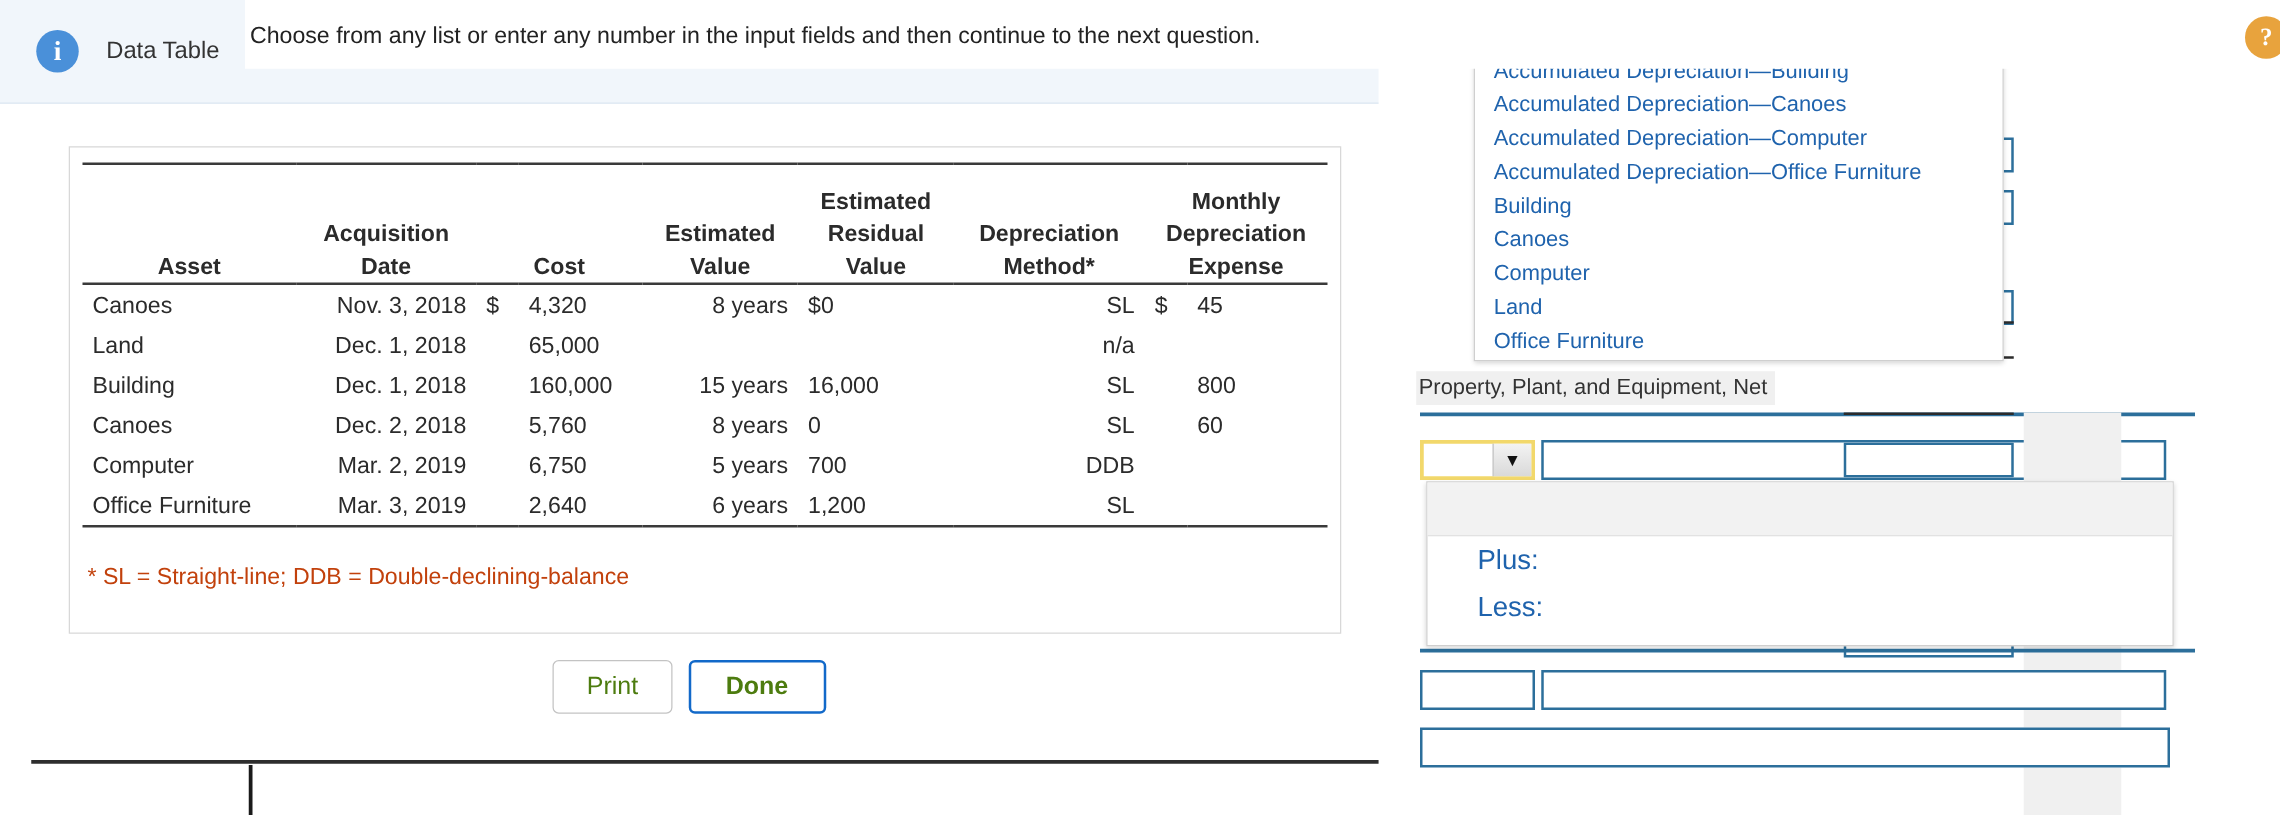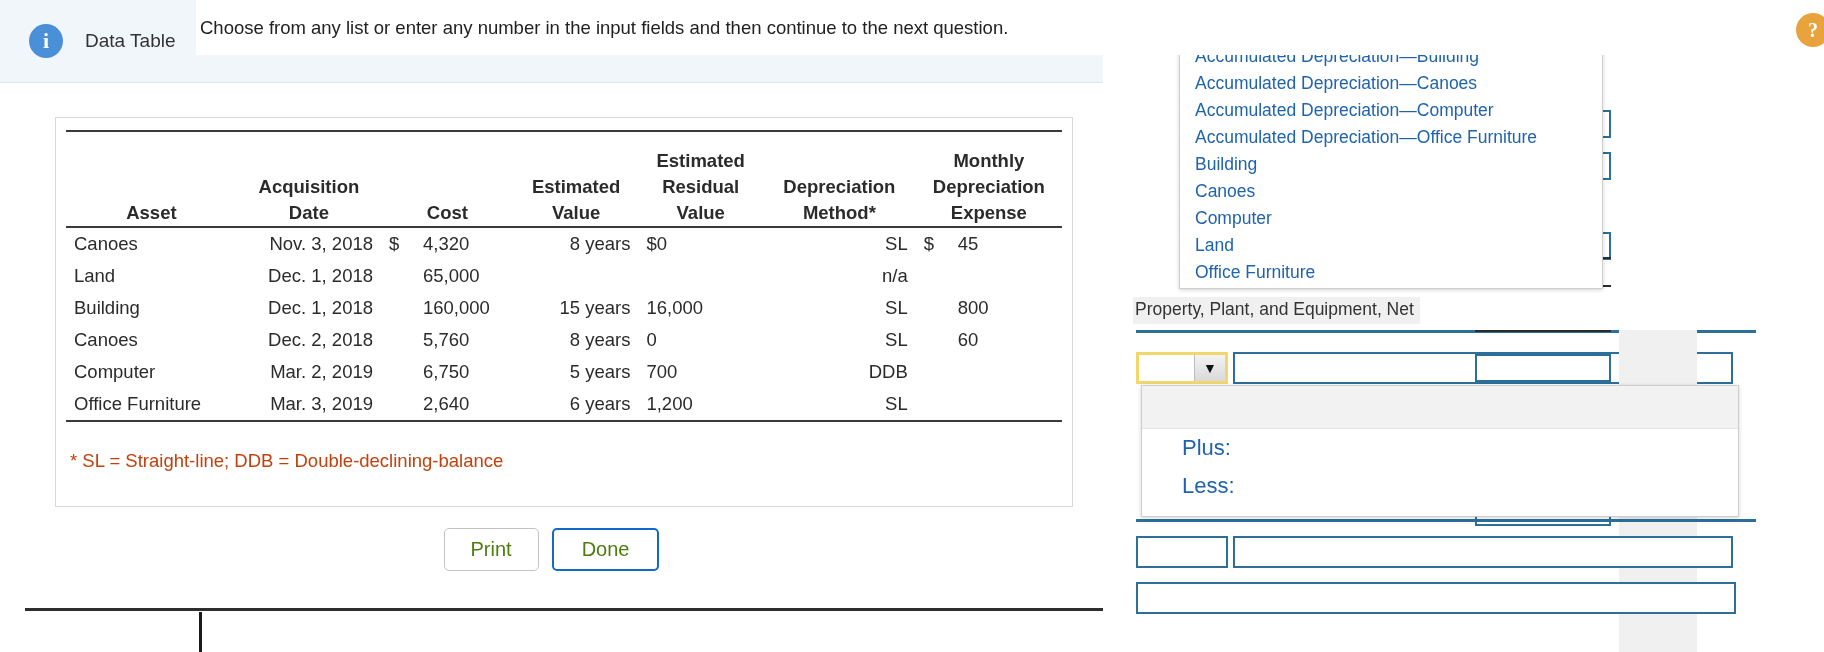--- a/index.html
+++ b/index.html
@@ -72,21 +72,21 @@
   .btn-row{
     position:absolute;left:0;top:528px;width:1103px;
     display:flex;justify-content:center;gap:13px;
   }
   .btn{
     font-family:"Liberation Sans",sans-serif;font-size:20px;
     padding:9px 26px;border-radius:5px;cursor:pointer;background:#fff;
     color:#4d7c0f;
   }
   .btn-print{border:1px solid #c3c3c3;}
-  .btn-done{border:2px solid #1269c9;padding:8px 28px;}
+  .btn-done{border:2px solid #1269c9;padding:8px 28px;font-weight:bold;}
 
   .bottom-rule{
     position:absolute;left:25px;top:608px;width:1078px;height:3px;background:#2e2e2e;
   }
   .caret-bar{
     position:absolute;left:199px;top:612px;width:3px;height:40px;background:#1a1a1a;
   }
 
   
   #worksheet{

